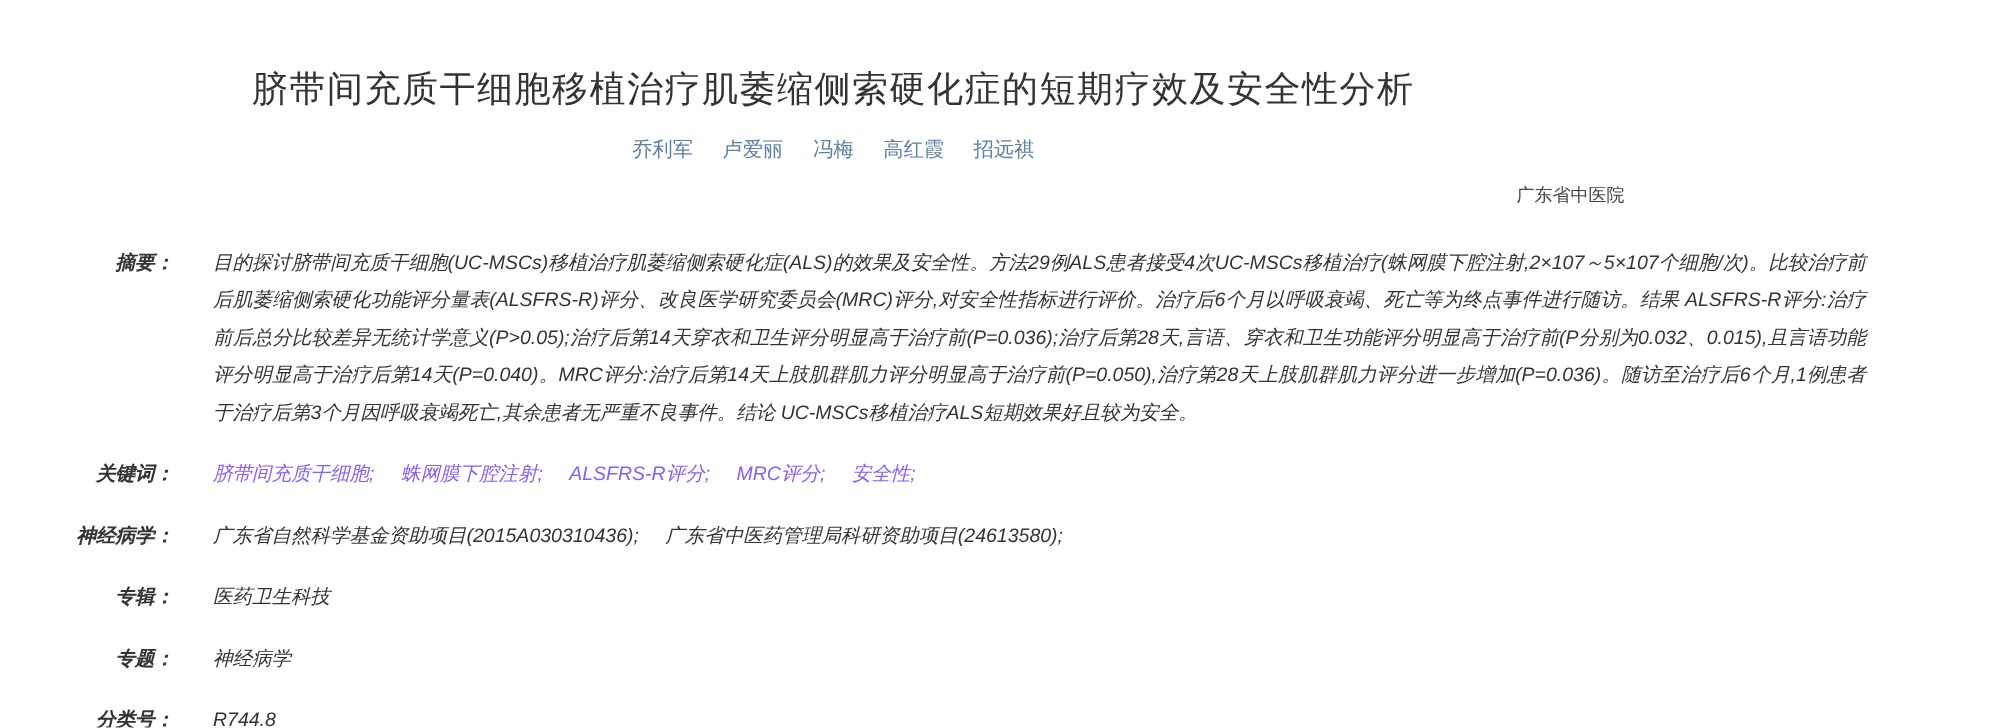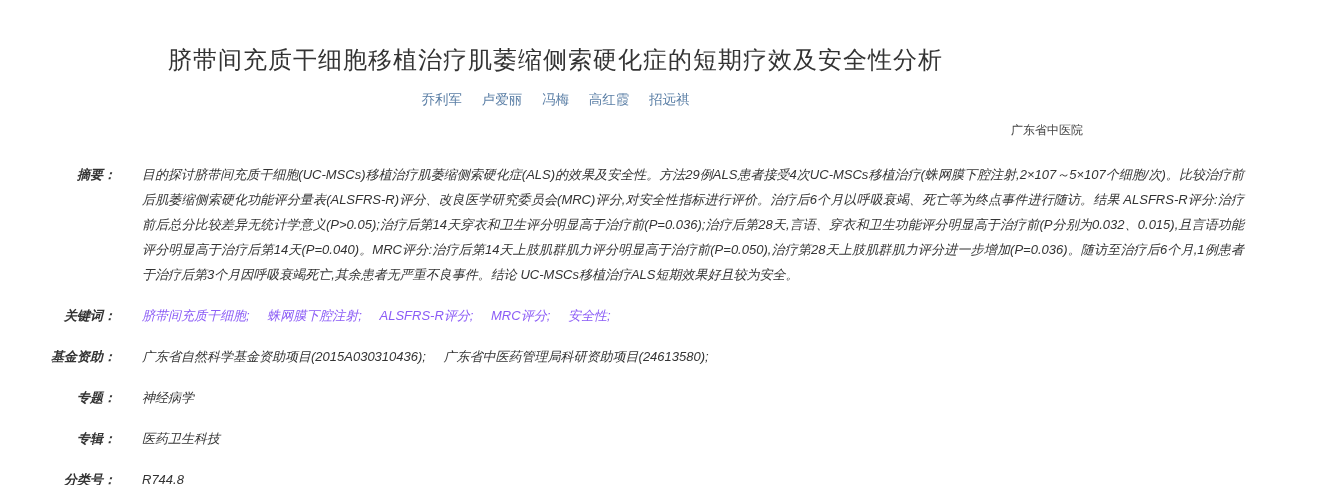--- a/index.html
+++ b/index.html
@@ -131,35 +131,35 @@
       <div class="value inline-list kw-list">
         <span class="kw link">脐带间充质干细胞;</span>
         <span class="kw link">蛛网膜下腔注射;</span>
         <span class="kw link">ALSFRS-R评分;</span>
         <span class="kw link">MRC评分;</span>
         <span class="kw link">安全性;</span>
       </div>
     </div>
 
     <div class="row">
-      <div class="label">基金资助：</div>
+      <div class="label">神经病学：</div>
       <div class="value inline-list fund-list">
         <span class="fund link">广东省自然科学基金资助项目(2015A030310436);</span>
         <span class="fund link">广东省中医药管理局科研资助项目(24613580);</span>
       </div>
     </div>
 
     <div class="row">
-      <div class="label">专题：</div>
-      <div class="value">神经病学</div>
+      <div class="label">专辑：</div>
+      <div class="value">医药卫生科技</div>
     </div>
 
     <div class="row">
-      <div class="label">专辑：</div>
-      <div class="value">医药卫生科技</div>
+      <div class="label">专题：</div>
+      <div class="value">神经病学</div>
     </div>
 
     <div class="row">
       <div class="label">分类号：</div>
       <div class="value">R744.8</div>
     </div>
 
   </div>
 </div>
 

